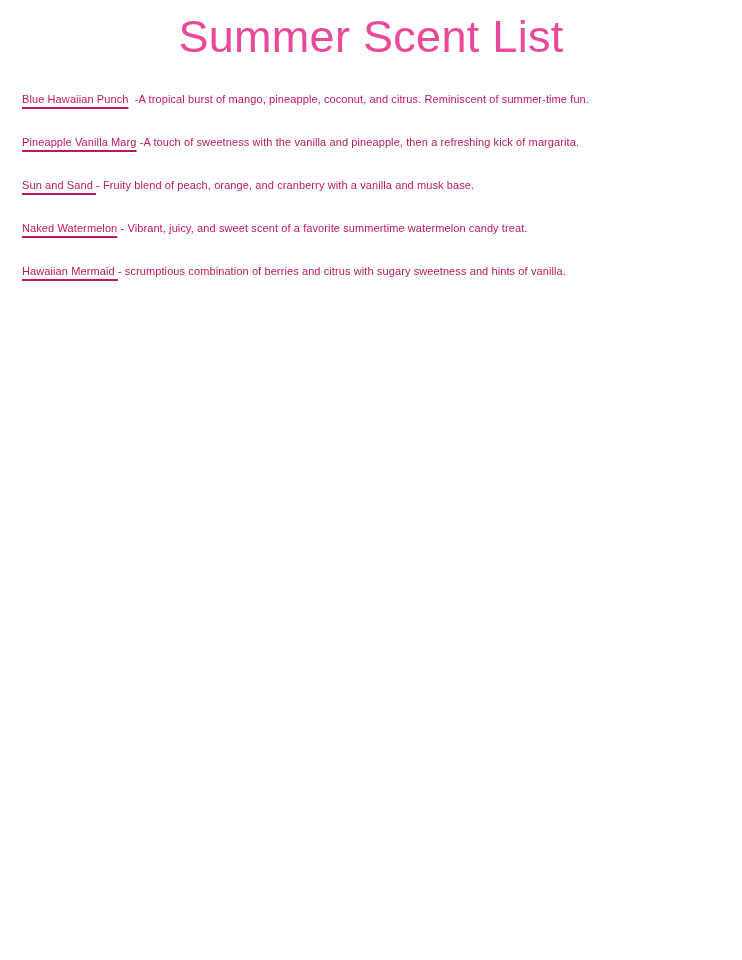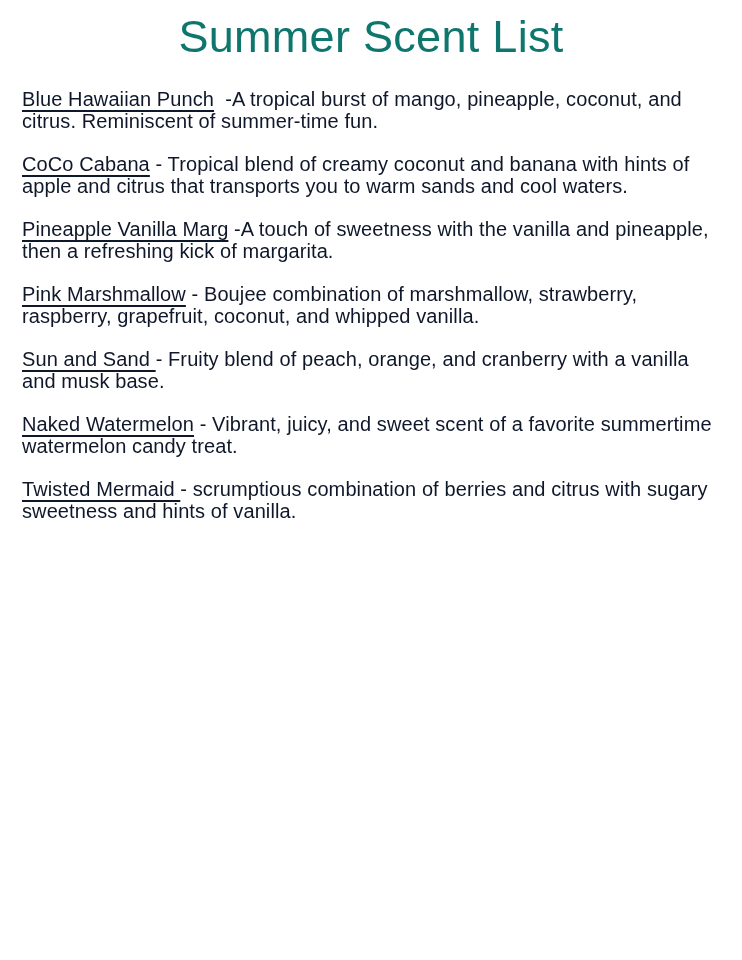--- a/index.html
+++ b/index.html
@@ -18,47 +18,45 @@
     height: 960px;
     background: #ffffff;
     box-sizing: border-box;
   }
   h1.doc-title {
     margin: 10px 0 24px 0;
     text-align: center;
     font-size: 45px;
     line-height: 54px;
     font-weight: 500;
-    color: #0f766e;
+    color: #ec4899;
     letter-spacing: 0.3px;
   }
   .scent-list {
     padding: 0 30px 0 22px;
   }
   p.scent-item {
     margin: 12px 0 21px 0;
-    font-size: 20px;
+    font-size: 11px;
     line-height: 22px;
-    color: #0f172a;
+    color: #be185d;
     white-space: pre-wrap;
     letter-spacing: 0.1px;
   }
   .scent-name {
     text-decoration: underline;
     text-decoration-thickness: 1.5px;
     text-underline-offset: 3.5px;
   }
 </style>
 </head>
 <body>
 
 <div class="page">
   <h1 class="doc-title">Summer Scent List</h1>
   <div class="scent-list" id="scent-list">
       <p class="scent-item"><span class="scent-name">Blue Hawaiian Punch</span><span class="scent-desc">  -A tropical burst of mango, pineapple, coconut, and citrus. Reminiscent of summer-time fun.</span></p>
-      <p class="scent-item"><span class="scent-name">CoCo Cabana</span><span class="scent-desc"> - Tropical blend of creamy coconut and banana with hints of apple and citrus that transports you to warm sands and cool waters.</span></p>
       <p class="scent-item"><span class="scent-name">Pineapple Vanilla Marg</span><span class="scent-desc"> -A touch of sweetness with the vanilla and pineapple, then a refreshing kick of margarita.</span></p>
-      <p class="scent-item"><span class="scent-name">Pink Marshmallow</span><span class="scent-desc"> - Boujee combination of marshmallow, strawberry, raspberry, grapefruit, coconut, and whipped vanilla.</span></p>
       <p class="scent-item"><span class="scent-name">Sun and Sand </span><span class="scent-desc">- Fruity blend of peach, orange, and cranberry with a vanilla and musk base.</span></p>
       <p class="scent-item"><span class="scent-name">Naked Watermelon</span><span class="scent-desc"> - Vibrant, juicy, and sweet scent of a favorite summertime watermelon candy treat.</span></p>
-      <p class="scent-item"><span class="scent-name">Twisted Mermaid </span><span class="scent-desc">- scrumptious combination of berries and citrus with sugary sweetness and hints of vanilla.</span></p>
+      <p class="scent-item"><span class="scent-name">Hawaiian Mermaid </span><span class="scent-desc">- scrumptious combination of berries and citrus with sugary sweetness and hints of vanilla.</span></p>
     </div>
 </div>
 
 </body></html>

